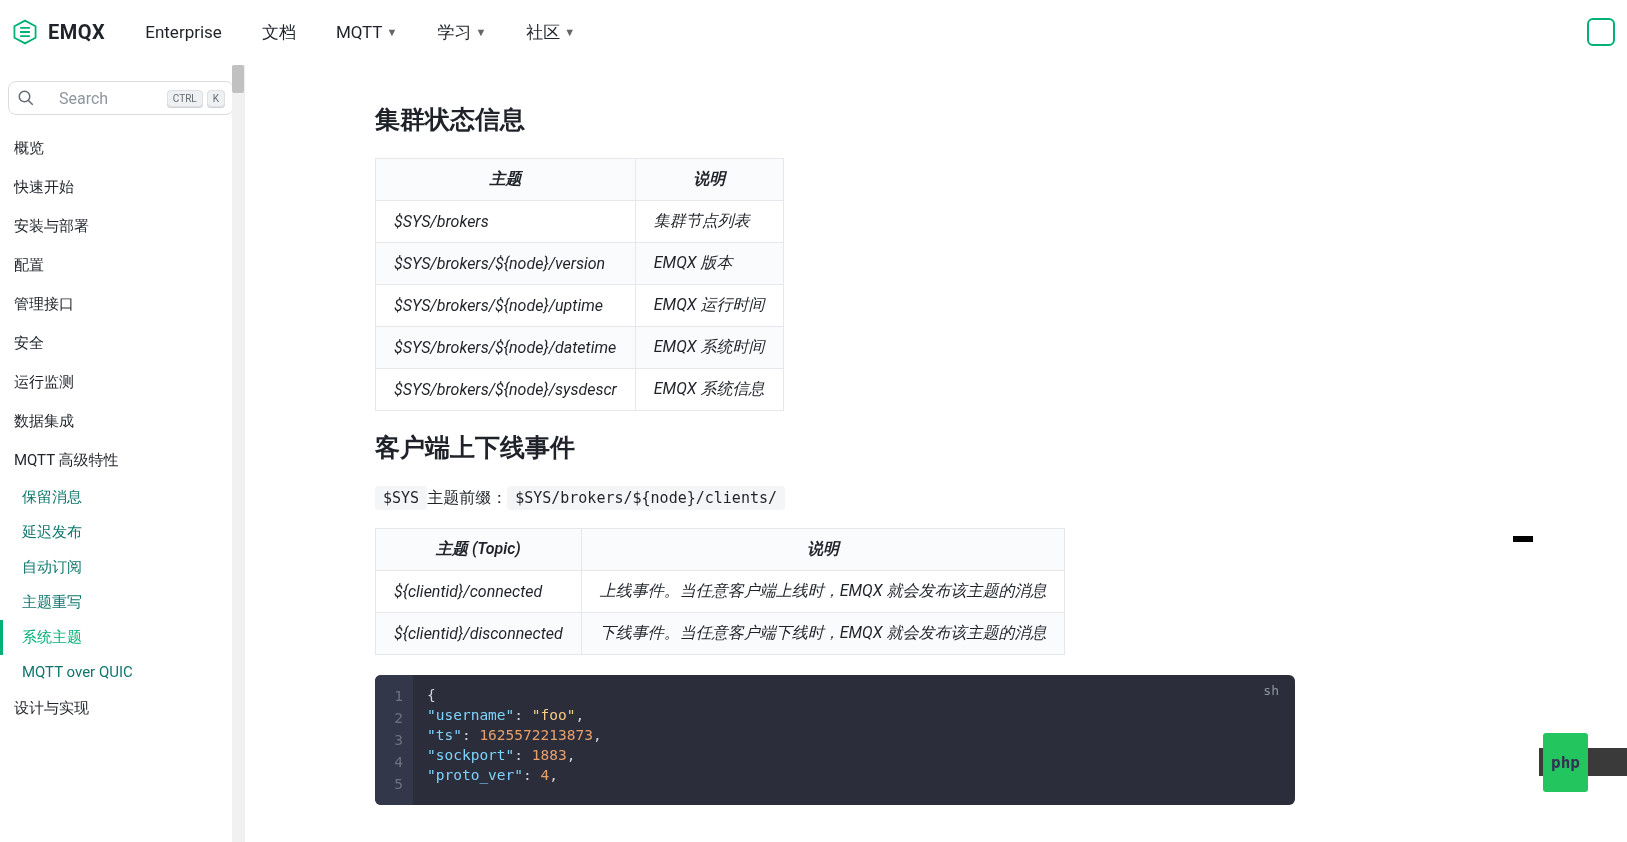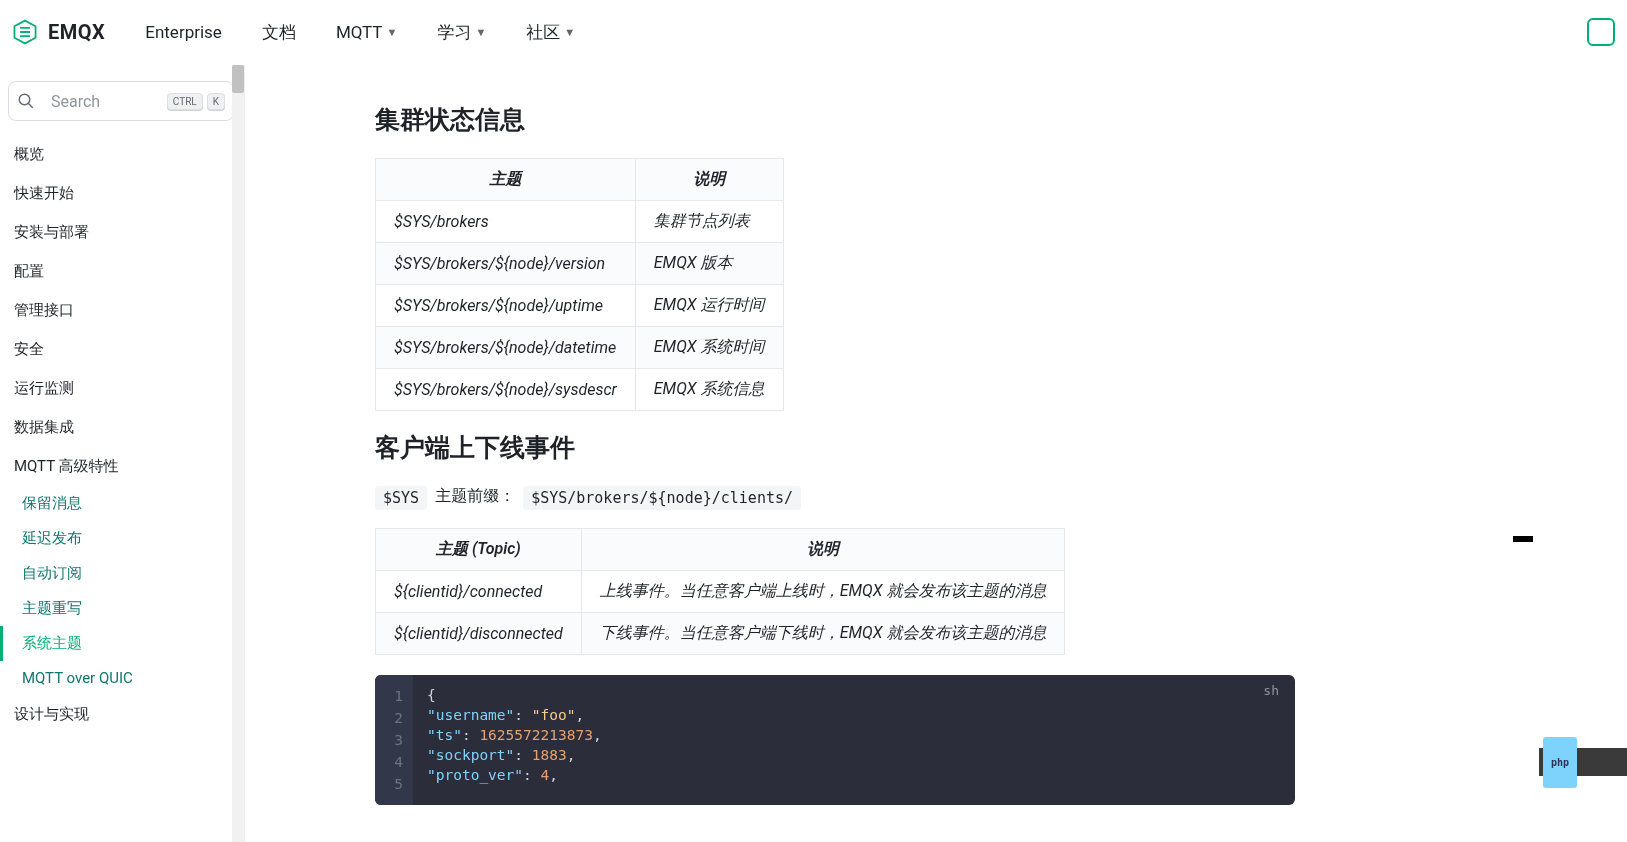--- a/index.html
+++ b/index.html
@@ -12,54 +12,54 @@
 .nav { display: flex; gap: 40px; align-items: center; }
 .nav-item { font-size: 17px; color: #1f2329; cursor: pointer; display: flex; align-items: center; gap: 4px; }
 .nav-chev { font-size: 11px; color: #666; }
 .header-right { margin-left: auto; }
 .header-btn { width: 28px; height: 28px; border: 2px solid #00b173; border-radius: 6px; background: #fff; }
 
 .container { display: flex; height: calc(100vh - 65px); }
 .sidebar { width: 245px; border-right: 1px solid #eee; position: relative; padding: 10px 0 0 0; overflow-y: auto; }
 .scroll-track { position: absolute; right: 0; top: 0; width: 12px; height: 100%; background: #f1f1f1; }
 .scroll-thumb { position: absolute; right: 0; top: 0; width: 12px; height: 28px; background: #c1c1c1; border-radius: 2px; }
-.search-box { margin: 6px 10px 14px 8px; height: 40px; border: 1px solid #d9dde2; border-radius: 8px; display: flex; align-items: center; padding: 0 8px; gap: 16px; justify-content: flex-end; }
+.search-box { margin: 6px 10px 14px 8px; height: 34px; border: 1px solid #d9dde2; border-radius: 8px; display: flex; align-items: center; padding: 0 8px; gap: 24px; justify-content: flex-end; }
 .search-icon { width: 18px; height: 18px; }
 .search-ph { color: #8f959e; font-size: 16px; flex: 1; }
 .kbd-group { display: flex; gap: 4px; }
 .kbd { font-size: 10px; background: #eef0f2; border: 1px solid #dcdfe3; border-radius: 4px; padding: 2px 5px; color: #646a73; box-shadow: 0 1px 0 #d0d3d6; }
 .side-item { padding: 10px 14px; font-size: 15px; color: #1f2329; cursor: pointer; }
 .side-sub { padding: 8px 14px 8px 22px; font-size: 15px; color: #0f766e; cursor: pointer; }
 .side-sub.active { color: #00b173; border-left: 3px solid #00b173; padding-left: 19px; background: #fff; }
 
 .content { flex: 1; overflow-y: auto; padding: 0 0 0 0; }
 .content-inner { max-width: 1050px; padding: 20px 0 0 130px; }
 .h2 { font-size: 25px; font-weight: 700; margin: 18px 0 22px 0; }
 
 table { border-collapse: collapse; margin: 0 0 20px 0; font-style: italic; }
 th, td { border: 1px solid #e5e7eb; padding: 10px 18px; font-size: 16px; text-align: left; }
 th { background: #fafbfc; font-weight: 600; text-align: center; }
 tr:nth-child(even) td { background: #fafbfc; }
 
-.para { font-size: 16px; margin: 10px 0 18px 0; display: flex; flex-wrap: wrap; gap: 8px; }
+.para { font-size: 16px; margin: 10px 0 18px 0; display: flex; align-items: center; flex-wrap: wrap; }
 .code-inline { font-family: "SFMono-Regular", Consolas, monospace; background: #f4f5f6; padding: 3px 8px; border-radius: 4px; font-size: 15px; }
 
 .code-block { background: #2b2d3a; color: #d1d5db; border-radius: 6px; margin: 12px 0 0 0; display: flex; position: relative; font-family: "SFMono-Regular", Consolas, monospace; font-size: 14.5px; overflow: hidden; }
 .code-lang { position: absolute; top: 8px; right: 16px; color: #8f959e; font-size: 13px; }
 .code-gutter { background: #33374a; padding: 10px 0; color: #6b7280; text-align: right; width: 38px; }
 .code-gutter div { padding: 1px 10px 1px 0; line-height: 20px; }
 .code-body { padding: 10px 14px; line-height: 20px; }
 .tok-key { color: #7dd3fc; }
 .tok-str { color: #facc89; }
 .tok-num { color: #e8a06b; }
 .tok-punc { color: #d1d5db; }
 
 .black-bar { position: fixed; right: 94px; top: 536px; width: 20px; height: 6px; background: #000; }
 .php-badge { position: fixed; right: 0; bottom: 66px; width: 88px; height: 28px; background: #3a3a3a; display: flex; align-items: center; }
-.php-inner { background: #7dd3fc; margin-left:4px; padding: 20px 8px; color: #333055; font-weight:700; font-family: monospace; font-size:10px; border-radius:3px; }
+.php-inner { background: #22c55e; margin-left:4px; padding: 20px 8px; color: #333055; font-weight:700; font-family: monospace; font-size:16px; border-radius:3px; }
 </style>
 </head>
 <body>
 
 <div class="header">
   <div class="logo-wrap">
     <svg class="logo-icon" viewBox="0 0 32 32">
       <polygon points="16,2 29,9 29,23 16,30 3,23 3,9" fill="none" stroke="#00b173" stroke-width="2.2"></polygon>
       <path d="M10 11 h12 M10 16 h12 M10 21 h12" stroke="#00b173" stroke-width="2.2" fill="none"></path>
     </svg>

